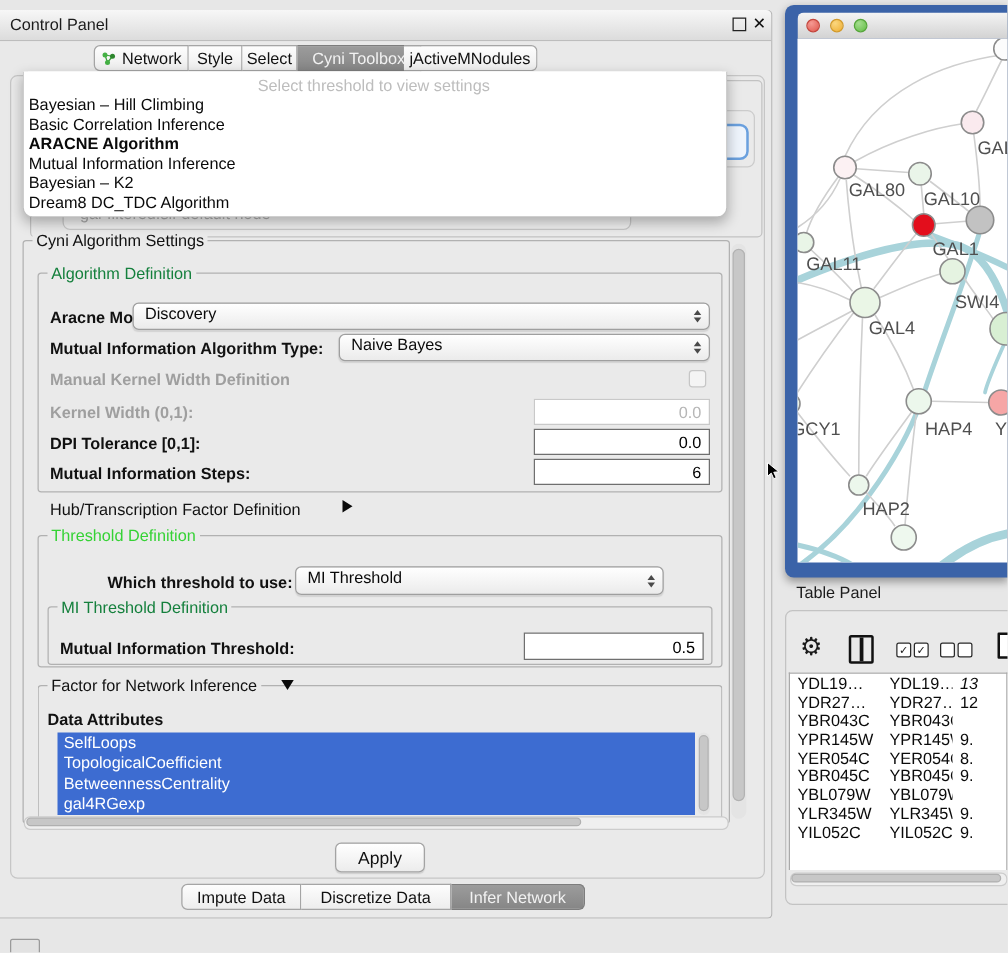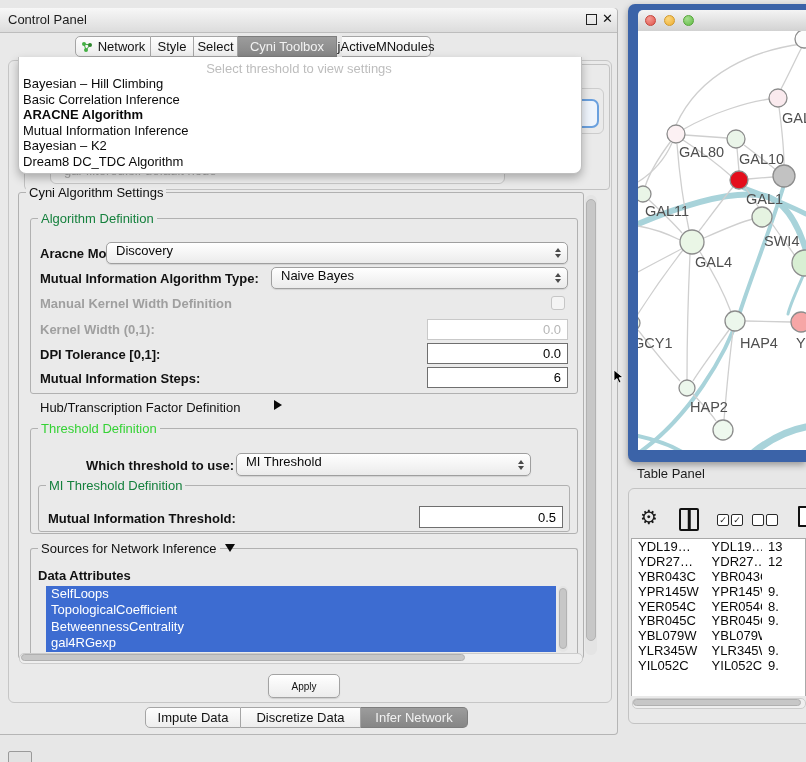--- a/index.html
+++ b/index.html
@@ -57,21 +57,21 @@
   .field.dis{border-color:#c9c9c9;color:#b6b6b6;}
   .checkbox{width:12px;height:12px;border:1px solid #c6c6c6;border-radius:3px;background:#f4f4f4;}
   .tri-right{display:inline-block;width:0;height:0;border-top:5.5px solid transparent;border-bottom:5.5px solid transparent;border-left:8px solid #0a0a0a;}
   .tri-down{display:inline-block;width:0;height:0;border-left:5.5px solid transparent;border-right:5.5px solid transparent;border-top:8px solid #0a0a0a;}
   .attr-list{left:46px;top:586px;width:510px;height:66px;overflow:hidden;background:#3d6cd1;z-index:11;}
   .attr-item{height:16.3px;line-height:16.3px;padding-left:5px;color:#fff;font-size:13px;white-space:nowrap;}
   .vscroll{background:#e4e4e4;border-radius:6px;}
   .vthumb{background:#c7c7c7;border:1px solid #b2b2b2;border-radius:5px;box-sizing:border-box;}
   .apply-btn{left:268px;top:674px;width:70px;height:22px;border:1px solid #a3a3a3;border-radius:5px;
              background:linear-gradient(#ffffff,#ececec);display:flex;align-items:center;justify-content:center;
-             font-size:10px;color:#111;box-shadow:0 1px 1px rgba(0,0,0,0.12);}
+             font-size:14px;color:#111;box-shadow:0 1px 1px rgba(0,0,0,0.12);}
   
   .net-frame{left:628px;top:4px;width:178px;height:458px;background:#3b63a8;border-radius:7px 0 0 7px;
              box-shadow:0 3px 7px rgba(0,0,0,0.35);}
   .net-titlebar{left:638px;top:10px;width:168px;height:21px;background:linear-gradient(#f4f4f4,#d2d2d2);
                 border-bottom:1px solid #9b9b9b;border-radius:5px 0 0 0;}
   .tl{width:11px;height:11px;border-radius:50%;top:15px;box-sizing:border-box;}
   .tl.red{left:645px;background:radial-gradient(circle at 35% 30%,#f59a93,#e0574d);border:1px solid #c4453c;}
   .tl.yellow{left:664px;background:radial-gradient(circle at 35% 30%,#fbd77f,#eeae32);border:1px solid #d29a2b;}
   .tl.green{left:683px;background:radial-gradient(circle at 35% 30%,#a5dd8f,#62bd45);border:1px solid #55a53a;}
   .net-canvas{left:638px;top:31px;width:168px;height:419px;background:#ffffff;overflow:hidden;}
@@ -134,21 +134,21 @@
       </div>
       <div class="abs tab " style="left: 151px; width: 43px;">
         <span>Style</span>
       </div>
       <div class="abs tab " style="left: 194px; width: 44px;">
         <span>Select</span>
       </div>
       <div class="abs tab  sel" style="left: 238px; width: 99px;">
         <span>Cyni Toolbox</span>
       </div>
-      <div class="abs tab  last" style="left: 342px; width: 89px;">
+      <div class="abs tab  last" style="left: 323px; width: 107px;">
         <span>jActiveMNodules</span>
       </div>
     </div>
 
   <div class="abs dropdown"></div>
   <div class="abs dd-placeholder">Select threshold to view settings</div>
   <div class="abs dd-items" id="dd-items">
       <div class="dd-item">Bayesian – Hill Climbing</div>
       <div class="dd-item">Basic Correlation Inference</div>
       <div class="dd-item bold">ARACNE Algorithm</div>
@@ -210,21 +210,21 @@
         <i class="down"></i>
       </span>
   </div>
 
   <div class="abs group" style="left:38px;top:485px;width:530px;height:45px;"></div>
   <div class="abs group-label lab-blue" style="left:46px;top:478px;">MI Threshold Definition</div>
   <div class="abs lbl bold" style="left:48px;top:511px;">Mutual Information Threshold:</div>
   <div class="abs field" style="left:419px;top:506px;width:144px;height:22px;">0.5</div>
 
   <div class="abs group" style="left:30px;top:548px;width:546px;height:108px;border-bottom:none;"></div>
-  <div class="abs group-label" style="left:38px;top:541px;">Sources for Network Inference</div>
+  <div class="abs group-label" style="left:38px;top:541px;">Factor for Network Inference</div>
   <span class="abs tri-down" style="left:225px;top:544px;z-index:13;"></span>
   <div class="abs lbl bold" style="left:38px;top:568px;">Data Attributes</div>
   <div class="abs attr-list" id="attr-list">
       <div class="attr-item">SelfLoops</div>
       <div class="attr-item">TopologicalCoefficient</div>
       <div class="attr-item">BetweennessCentrality</div>
       <div class="attr-item">gal4RGexp</div>
     </div>
   <div class="abs vscroll" style="left:558px;top:586px;width:10px;height:66px;"></div>
   <div class="abs vthumb" style="left:559px;top:588px;width:8px;height:61px;"></div>
@@ -325,21 +325,21 @@
   <div class="abs cb-icon" style="left:731px;">✓</div>
   <div class="abs cb-icon" style="left:752px;background:#fff;"></div>
   <div class="abs cb-icon" style="left:766px;background:#fff;"></div>
   <div class="abs doc-icon"></div>
 
   <div class="abs table">
     <div id="tbody">
         <div class="trow">
           <div class="td" style="width: 88px;">YDL19…</div>
           <div class="td" style="width: 67px;">YDL19…</div>
-          <div class="td" style="width: 51px;">13</div>
+          <div class="td" style="width: 51px; font-style: italic;">13</div>
         </div>
         <div class="trow">
           <div class="td" style="width: 88px;">YDR27…</div>
           <div class="td" style="width: 67px;">YDR27…</div>
           <div class="td" style="width: 51px;">12</div>
         </div>
         <div class="trow">
           <div class="td" style="width: 88px;">YBR043C</div>
           <div class="td" style="width: 67px;">YBR043C</div>
           <div class="td" style="width: 51px;"></div>

